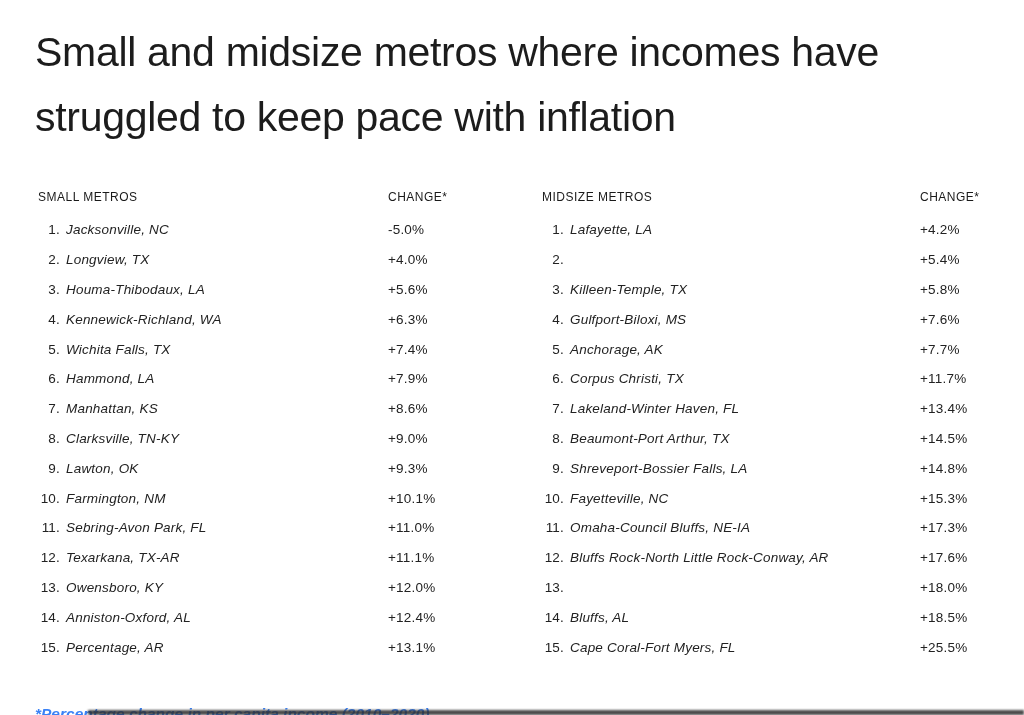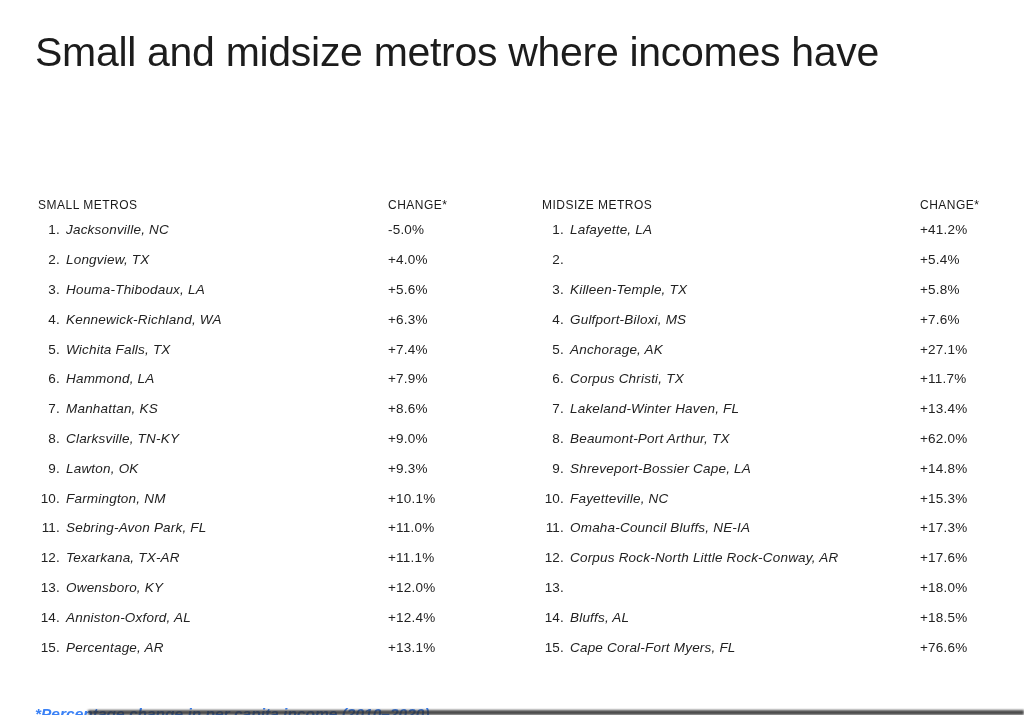--- a/index.html
+++ b/index.html
@@ -10,21 +10,21 @@
   .title{
     position:absolute;left:35px;top:20px;margin:0;
     font-size:41px;font-weight:500;line-height:65px;letter-spacing:-0.3px;color:#1c1c1c;
   }
   .title-line{display:block;white-space:nowrap;}
 
   .table{position:absolute;top:190px;}
   .table.small{left:38px;width:470px;--change-x:350px;}
   .table.midsize{left:542px;width:470px;--change-x:378px;}
   .th{
-    position:absolute;top:8px;font-size:12px;font-weight:500;letter-spacing:0.5px;
+    position:absolute;top:0;font-size:12px;font-weight:500;letter-spacing:0.5px;
     color:#1a1a1a;white-space:nowrap;
   }
   .th.name{left:0;}
   .th.change{left:var(--change-x);}
   .tbody{position:absolute;top:25px;left:0;right:0;}
   .row{
     position:relative;height:29.8px;display:flex;align-items:center;
     font-size:13.5px;letter-spacing:0.2px;color:#222222;white-space:nowrap;
   }
   .rank{flex:none;width:22px;text-align:right;margin-right:6px;}
@@ -40,20 +40,21 @@
     background:#2e2e2e;opacity:0.85;filter:blur(0.8px);
   }
 </style>
 </head>
 <body>
 
 <div class="canvas">
 
   <h1 class="title">
     <span class="title-line">Small and midsize metros where incomes have</span>
+    <span class="title-line">struggled to keep pace with inflation</span>
   </h1>
 
   <div class="table small">
     <span class="th name">SMALL METROS</span>
     <span class="th change">CHANGE*</span>
     <div class="tbody">
         <div class="row">
           <span class="rank">1.</span>
           <span class="metro">Jacksonville, NC</span>
           <span class="change">-5.0%</span>
@@ -131,89 +132,89 @@
       </div>
   </div>
 
   <div class="table midsize">
     <span class="th name">MIDSIZE METROS</span>
     <span class="th change">CHANGE*</span>
     <div class="tbody">
         <div class="row">
           <span class="rank">1.</span>
           <span class="metro">Lafayette, LA</span>
-          <span class="change">+41.2%</span>
+          <span class="change">+4.2%</span>
         </div>
         <div class="row">
           <span class="rank">2.</span>
           <span class="change">+5.4%</span>
         </div>
         <div class="row">
           <span class="rank">3.</span>
           <span class="metro">Killeen-Temple, TX</span>
           <span class="change">+5.8%</span>
         </div>
         <div class="row">
           <span class="rank">4.</span>
           <span class="metro">Gulfport-Biloxi, MS</span>
           <span class="change">+7.6%</span>
         </div>
         <div class="row">
           <span class="rank">5.</span>
           <span class="metro">Anchorage, AK</span>
-          <span class="change">+27.1%</span>
+          <span class="change">+7.7%</span>
         </div>
         <div class="row">
           <span class="rank">6.</span>
           <span class="metro">Corpus Christi, TX</span>
           <span class="change">+11.7%</span>
         </div>
         <div class="row">
           <span class="rank">7.</span>
           <span class="metro">Lakeland-Winter Haven, FL</span>
           <span class="change">+13.4%</span>
         </div>
         <div class="row">
           <span class="rank">8.</span>
           <span class="metro">Beaumont-Port Arthur, TX</span>
-          <span class="change">+62.0%</span>
+          <span class="change">+14.5%</span>
         </div>
         <div class="row">
           <span class="rank">9.</span>
-          <span class="metro">Shreveport-Bossier Cape, LA</span>
+          <span class="metro">Shreveport-Bossier Falls, LA</span>
           <span class="change">+14.8%</span>
         </div>
         <div class="row">
           <span class="rank">10.</span>
           <span class="metro">Fayetteville, NC</span>
           <span class="change">+15.3%</span>
         </div>
         <div class="row">
           <span class="rank">11.</span>
           <span class="metro">Omaha-Council Bluffs, NE-IA</span>
           <span class="change">+17.3%</span>
         </div>
         <div class="row">
           <span class="rank">12.</span>
-          <span class="metro">Corpus Rock-North Little Rock-Conway, AR</span>
+          <span class="metro">Bluffs Rock-North Little Rock-Conway, AR</span>
           <span class="change">+17.6%</span>
         </div>
         <div class="row">
           <span class="rank">13.</span>
           <span class="change">+18.0%</span>
         </div>
         <div class="row">
           <span class="rank">14.</span>
           <span class="metro">Bluffs, AL</span>
           <span class="change">+18.5%</span>
         </div>
         <div class="row">
           <span class="rank">15.</span>
           <span class="metro">Cape Coral-Fort Myers, FL</span>
-          <span class="change">+76.6%</span>
+          <span class="change">+25.5%</span>
         </div>
       </div>
   </div>
 
   <div class="footnote">*Percentage change in per capita income (2010–2020)</div>
 
   <div class="bottom-bar"></div>
 
 </div>
 

